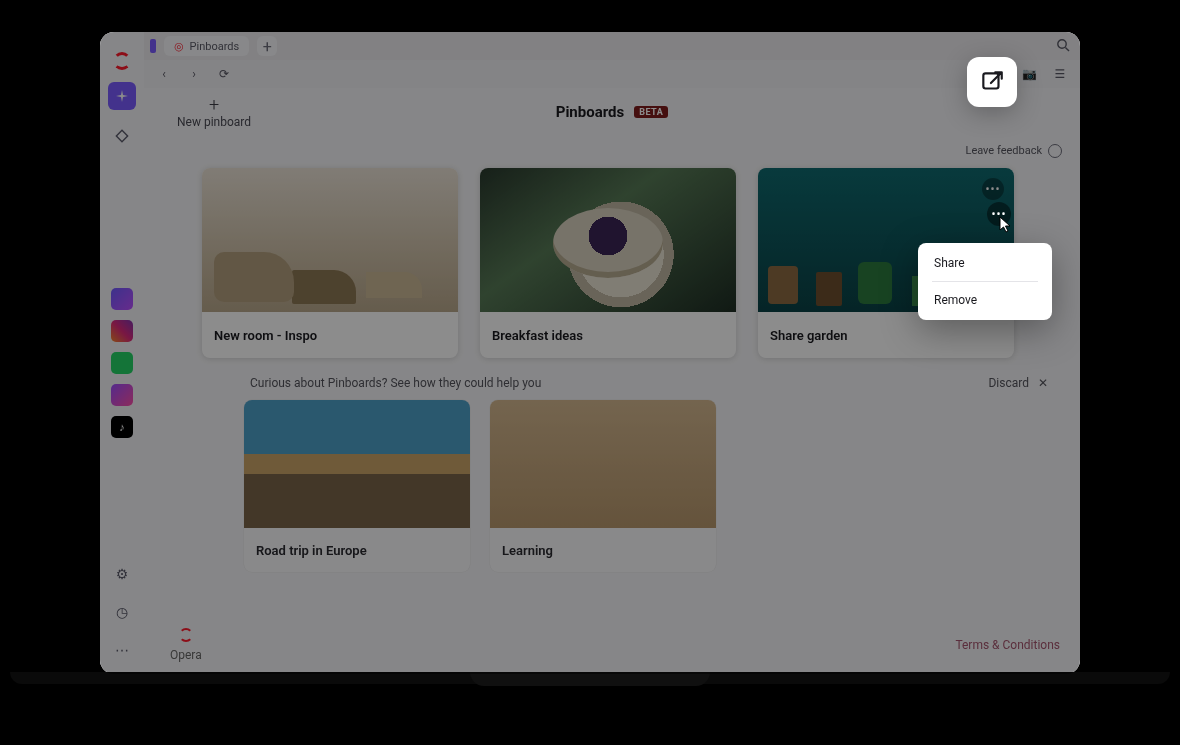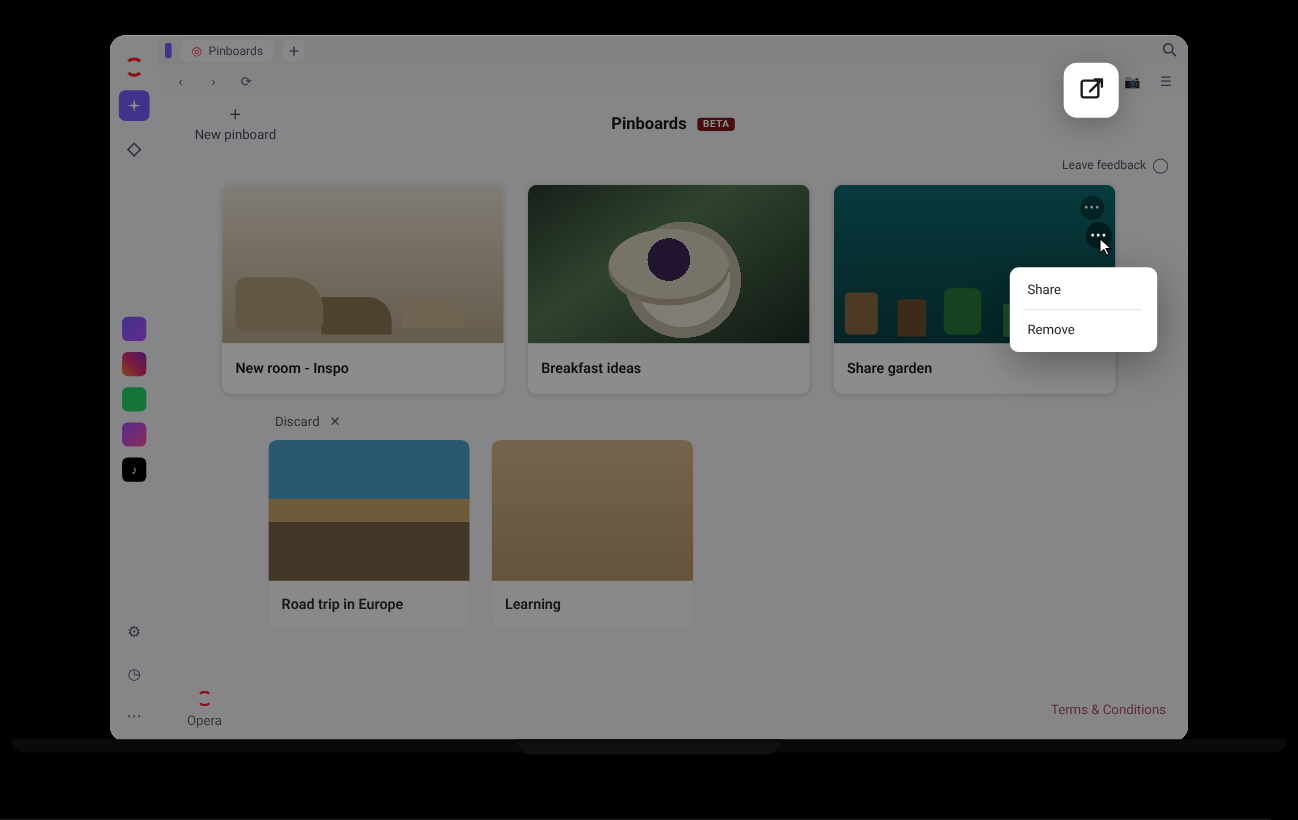--- a/index.html
+++ b/index.html
@@ -93,21 +93,21 @@
   .img-room { background: linear-gradient(180deg,#eae2d6 0%,#cdbfa7 60%,#b9a88c 100%); position:relative; }
   .img-room::after { content:""; position:absolute; left:12px; bottom:10px; width:80px; height:50px; background:#b39f7e; border-radius:10px 30px 10px 10px; box-shadow: 70px 10px 0 -8px #8d7854, 140px 8px 0 -12px #cbb995; }
   .img-food { background: radial-gradient(circle at 55% 60%, #e9e3d4 0 26%, #bfb7a3 26% 32%, transparent 32%), linear-gradient(145deg,#2a3a2e,#577a56 40%,#1e2e24); position:relative; }
   .img-food::after { content:""; position:absolute; left:50%; top:52%; width:110px; height:70px; transform:translate(-50%,-50%); border-radius:50%; background: radial-gradient(circle at 50% 40%, #3b2556 0 28%, transparent 28%), #d9d2c0; box-shadow: inset 0 -6px 0 #b7ab90; }
   .img-garden { background: linear-gradient(180deg,#0f6a6f 0%,#0c5257 60%,#0a4246 100%); position:relative; }
   .img-garden::after { content:""; position:absolute; left:10px; bottom:8px; width:30px; height:38px; background:#8d6b42; border-radius:4px; box-shadow: 46px 4px 0 -2px #6e4f2f, 92px -2px 0 2px #2d7a3f, 140px 6px 0 -4px #3b8f4e, 186px 0 0 0 #6e4f2f; }
 
   .teaser-section { position:absolute; left: 100px; top: 288px; width: 810px; }
   .teaser-head { display:flex; justify-content:space-between; align-items:center; font-size:12px; color:#55555e; padding: 0 6px 10px; }
   .teaser-row { display:flex; gap:20px; }
-  .tcard { width: 183px; height: 172px; background:#f9f9fb; border-radius:8px; overflow:hidden; box-shadow:0 0 0 0.5px rgba(0,0,0,0.06); }
+  .tcard { width: 226px; height: 172px; background:#f9f9fb; border-radius:8px; overflow:hidden; box-shadow:0 0 0 0.5px rgba(0,0,0,0.06); }
   .tcard-img { width:100%; height: 128px; }
   .tcard-title { padding: 0 12px; height:44px; display:flex; align-items:center; font-size:13px; font-weight:600; color:#2a2a30; }
 
   .img-road { background: linear-gradient(180deg,#4ea0c9 0 42%,#caa469 42% 58%,#7a654a 58% 100%); }
   .img-shop { background: radial-gradient(circle at 45% 50%, #222 0 14%, transparent 14%), #efeef0; }
   .img-learn { background: linear-gradient(180deg,#d3b78f,#b8986d); }
 
   .footer { position:absolute; left:26px; right:20px; bottom:12px; display:flex; justify-content:space-between; align-items:center; color:#7a4b52; font-size:12px; }
   .footer .brand { display:flex; align-items:center; gap:6px; color:#666;flex-direction:column; }
   .footer .terms { color:#a5556f;margin-left:44px; }
@@ -246,20 +246,21 @@
         <div class="card-img img-garden"></div>
         <div class="card-menu-btn">
             <span>•••</span>
           </div>
         <div class="card-title">Share garden</div>
       </div>
     </div>
 
     <div class="teaser-section">
       <div class="teaser-head">
+        <span>Curious about Pinboards? See how they could help you</span>
         <span>
           <span>Discard</span>
           <span class="discard-x">✕</span>
         </span>
       </div>
       <div class="teaser-row">
         <div class="tcard">
           <div class="tcard-img img-road"></div>
           <div class="tcard-title">Road trip in Europe</div>
         </div>

